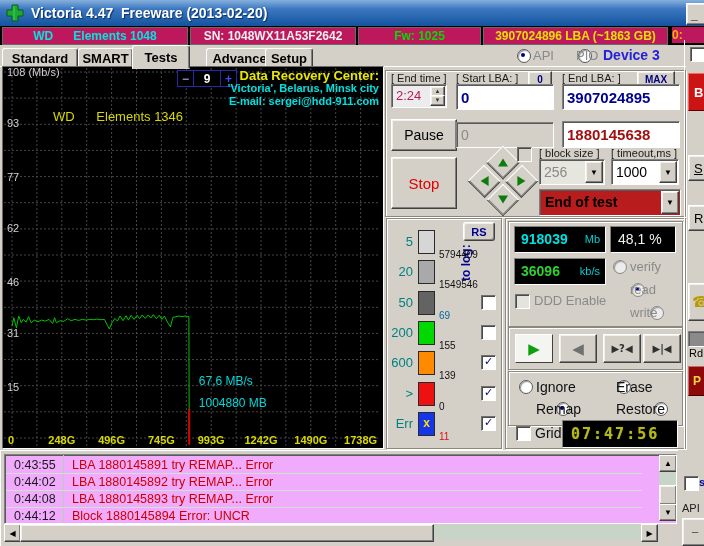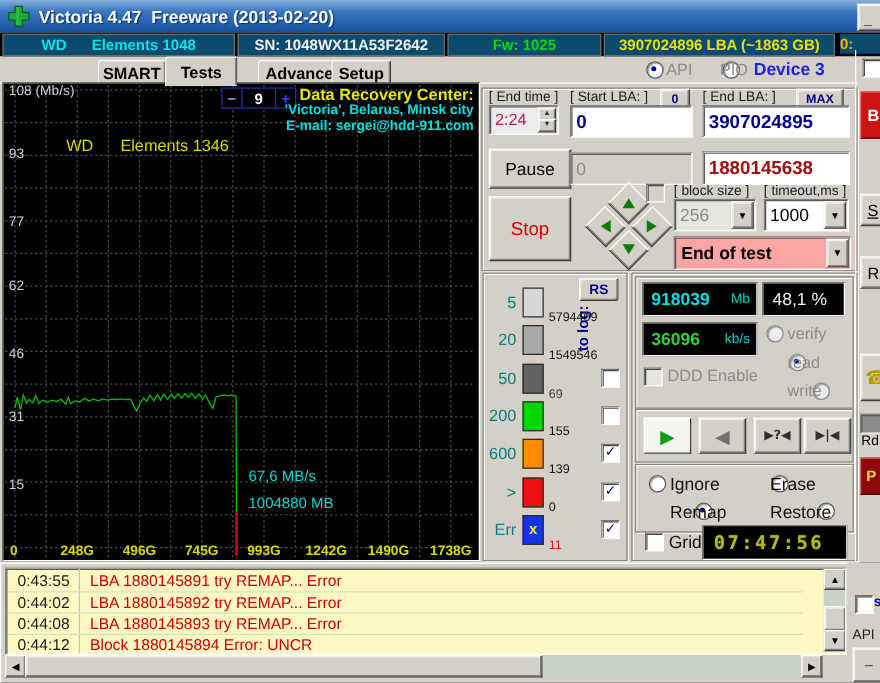--- a/index.html
+++ b/index.html
@@ -21,21 +21,21 @@
   .radio.dis{background:#ececec;border-color:#8a8a8a;}
   .rlabel{font-size:13px;color:#101010;}
   .rlabel.dis{color:#8a8a8a;}
   
   .titlebar{left:0;top:0;width:704px;height:26px;
             background:linear-gradient(180deg,#86b0dc 0%,#3a77c0 35%,#16539e 100%);
             display:flex;align-items:center;}
   .title-text{color:#fff;font-weight:bold;font-size:14px;margin-left:6px;white-space:pre;text-shadow:1px 1px 1px #09306a;}
   
   .infobar{left:0;top:26px;width:704px;height:19px;background:#000;}
-  .iseg{position:absolute;top:1px;height:16px;border:1px solid #6a6a6a;background:#0c4a6e;
+  .iseg{position:absolute;top:1px;height:16px;border:1px solid #6a6a6a;background:#be185d;
         display:flex;align-items:center;justify-content:center;font-size:12px;font-weight:bold;white-space:pre;}
   
   .tab{position:absolute;top:48px;height:19px;background:#d4d0c8;border:1px solid;
        border-color:#ffffff #404040 #d4d0c8 #ffffff;border-radius:3px 3px 0 0;
        box-shadow:inset -1px 0 0 #808080;display:flex;align-items:center;justify-content:center;
        font-weight:bold;font-size:13px;color:#000;}
   .tab.active{top:45px;height:22px;z-index:3;}
   .tabline{left:0;top:66px;width:686px;height:1px;background:#fff;}
   
   .graph{left:2px;top:66px;width:380px;height:381px;background:#000;border:1px solid;border-color:#6a6a6a #fff #fff #6a6a6a;}
@@ -89,20 +89,21 @@
       <span>WD</span><span>      </span><span>Elements 1048</span>
     </div>
     <div class="iseg" style="left:190px;width:164px;color:#f0f0f0;">SN: 1048WX11A53F2642</div>
     <div class="iseg" style="left:358px;width:121px;color:#00dd00;">Fw: 1025</div>
     <div class="iseg" style="left:483px;width:183px;color:#e8e000;">3907024896 LBA (~1863 GB)</div>
     <div class="iseg" style="left:672px;width:32px;color:#ffb400;border:none;justify-content:flex-start;">0:</div>
   </div>
 
   
   <div class="abs tabline"></div>
+  <div class="tab" style="left:2px;width:74px;">Standard</div>
   <div class="tab" style="left:78px;width:53px;">SMART</div>
   <div class="tab active" style="left:132px;width:56px;">Tests</div>
   <div class="tab" style="left:206px;width:73px;">Advanced</div>
   <div class="tab" style="left:265px;width:46px;">Setup</div>
   <span class="abs radio on" style="left:517px;top:49px;"></span>
   <span class="abs rlabel dis" style="left:533px;top:48px;">API</span>
   <span class="abs radio" style="left:560px;top:49px;"></span>
   <span class="abs rlabel dis" style="left:576px;top:48px;">PIO</span>
   <span class="abs" style="left:603px;top:47px;font-weight:bold;font-size:14px;color:#2222dd;">Device 3</span>
   <span class="abs cb" style="left:690px;top:47px;"></span>
@@ -214,21 +215,21 @@
     <span class="abs glabel" style="left:153px;top:76px;">[ block size ]</span>
     <div class="abs sunken" style="left:153px;top:88px;width:64px;height:24px;background:#e6e6de;">
       <span style="position:absolute;left:4px;top:4px;font-size:14px;color:#8a8a8a;">256</span>
       <span class="ddarrow raised">▼</span>
     </div>
     <span class="abs glabel" style="left:225px;top:76px;">[ timeout,ms ]</span>
     <div class="abs sunken" style="left:225px;top:88px;width:66px;height:24px;background:#fff;">
       <span style="position:absolute;left:4px;top:4px;font-size:14px;color:#000;">1000</span>
       <span class="ddarrow raised">▼</span>
     </div>
-    <div class="abs sunken" style="left:153px;top:118px;width:140px;height:25px;background:#fca5a5;">
+    <div class="abs sunken" style="left:153px;top:118px;width:140px;height:25px;background:#b91c1c;">
       <span style="position:absolute;left:5px;top:4px;font-size:14px;font-weight:bold;color:#000;">End of test</span>
       <span class="ddarrow raised">▼</span>
     </div>
   </div>
 
   
   <div class="abs etched" style="left:386px;top:218px;width:114px;height:229px;">
     <div class="abs raised btn" style="left:76px;top:3px;width:30px;height:17px;font:bold 11px 'Liberation Sans',sans-serif;color:#000090;border-radius:3px;">RS</div>
     <span class="abs" style="left:72px;top:62px;transform:rotate(-90deg);transform-origin:left top;font-weight:bold;font-size:12px;color:#000090;white-space:nowrap;">to log:</span>
     <div id="stats-rows">
@@ -241,21 +242,21 @@
         </div>
         <div class="srow" style="top: 40.3px;">
           <span class="slabel">20</span>
           <span class="sblock" style="background: rgb(169, 169, 169);"></span>
           <span class="scount" style="color: rgb(16, 16, 16);">1549546</span>
 
         </div>
         <div class="srow" style="top: 70.6px;">
           <span class="slabel">50</span>
           <span class="sblock" style="background: rgb(99, 99, 99);"></span>
-          <span class="scount" style="color: #404040;">69</span>
+          <span class="scount" style="color: #0369a1;">69</span>
           <span class="cb scb"></span>
         </div>
         <div class="srow" style="top: 100.9px;">
           <span class="slabel">200</span>
           <span class="sblock" style="background: rgb(0, 216, 0);"></span>
           <span class="scount" style="color: rgb(16, 16, 16);">155</span>
           <span class="cb scb"></span>
         </div>
         <div class="srow" style="top: 131.2px;">
           <span class="slabel">600</span>
@@ -334,21 +335,21 @@
     <div class="abs raised btn" style="left:3px;top:165px;width:20px;height:24px;justify-content:flex-start;padding-left:5px;">R</div>
     <div class="abs raised btn" style="left:3px;top:243px;width:20px;height:36px;color:#b89a00;font-size:15px;justify-content:flex-start;padding-left:3px;">☎</div>
     <div class="abs sunken" style="left:3px;top:291px;width:20px;height:14px;background:#8a8a8a;"></div>
     <span class="abs" style="left:4px;top:307px;font-size:11px;color:#000;">Rd</span>
     <div class="abs btn" style="left:3px;top:326px;width:20px;height:28px;background:#8e0a0a;border:1px solid;border-color:#c86a6a #3a0000 #3a0000 #c86a6a;color:#ffd840;font-weight:bold;font-size:12px;justify-content:flex-start;padding-left:4px;">P</div>
     <div class="abs btn" style="left:3px;top:410px;width:20px;height:22px;background:#1a1acc;border:1px solid;border-color:#7a7aee #000050 #000050 #7a7aee;color:#ffe000;font-weight:bold;font-size:12px;text-decoration:underline;justify-content:flex-start;padding-left:3px;">Po</div>
   </div>
 
   
   <div class="abs" style="left:0;top:450px;width:678px;height:96px;background:#d4d0c8;border:1px solid;border-color:#fff #707070 #707070 #fff;">
-    <div class="abs sunken" style="left:3px;top:3px;width:671px;height:68px;background:#fef9c3;overflow:hidden;text-align:right;">
+    <div class="abs sunken" style="left:3px;top:3px;width:671px;height:68px;background:#f0abfc;overflow:hidden;text-align:right;">
       <div class="abs" style="left:58px;top:0;width:1px;height:68px;background:#b8ccb8;"></div>
       <div id="log-rows">
 
       <div class="lrow" style="top: 1px;">
             <span class="ltime">0:43:55</span>
             <span class="lmsg">LBA 1880145891 try REMAP... Error</span>
           </div>
           <div class="lrow" style="top: 18px;">
             <span class="ltime">0:44:02</span>
             <span class="lmsg">LBA 1880145892 try REMAP... Error</span>

